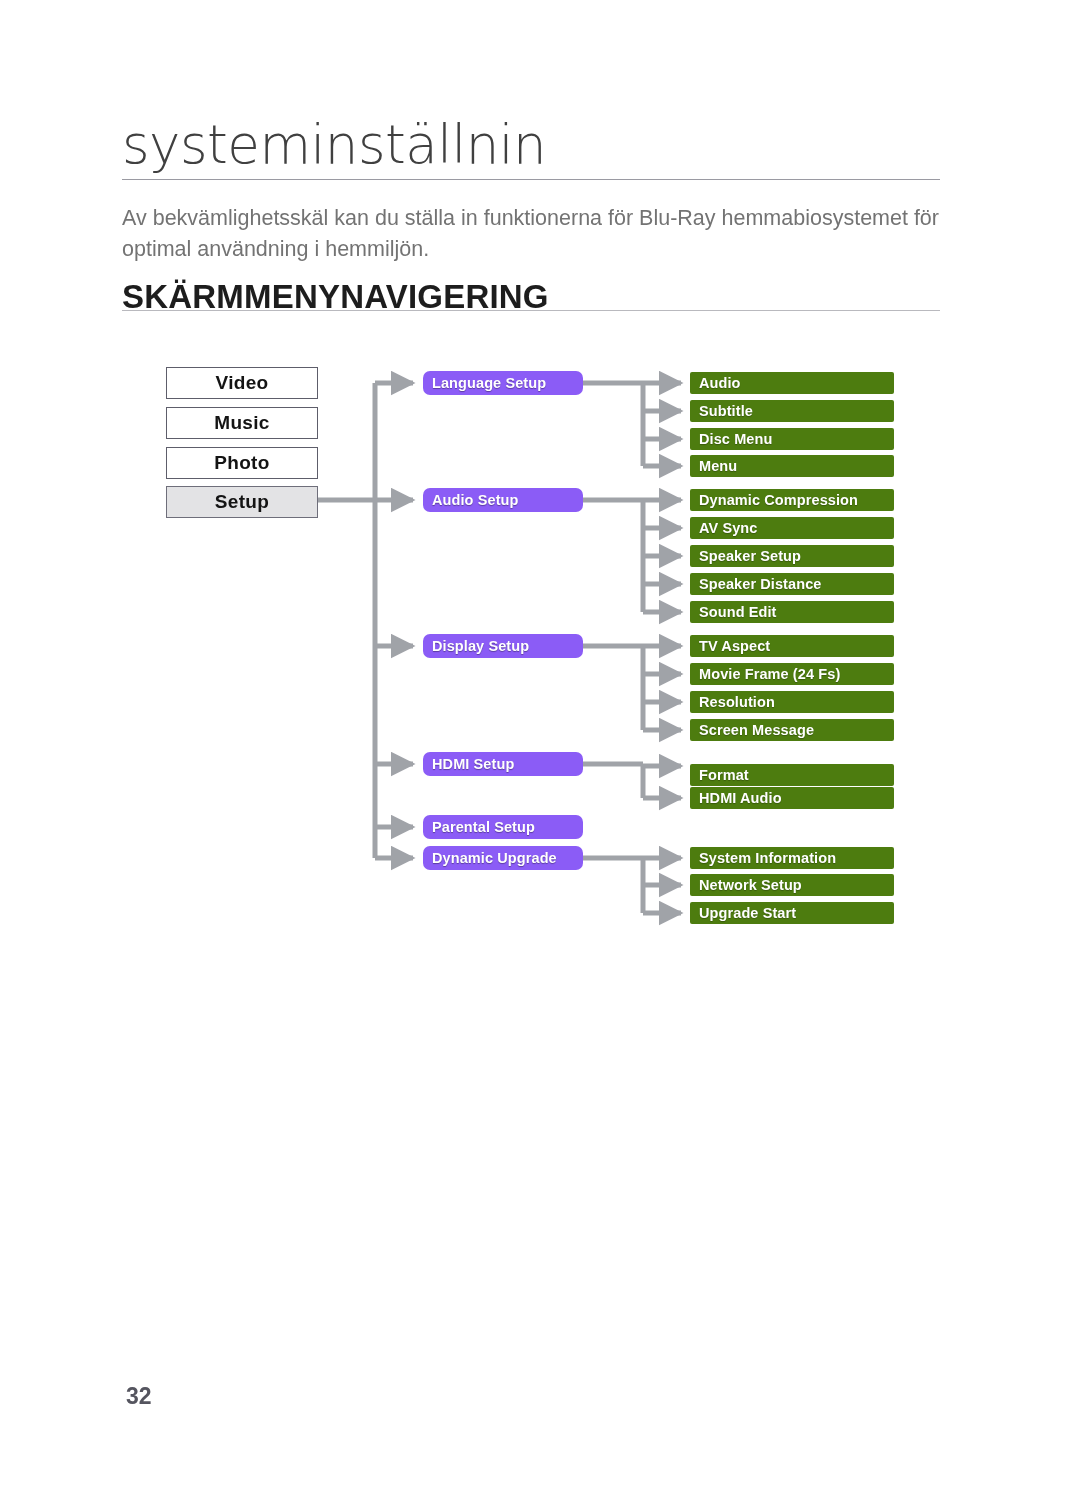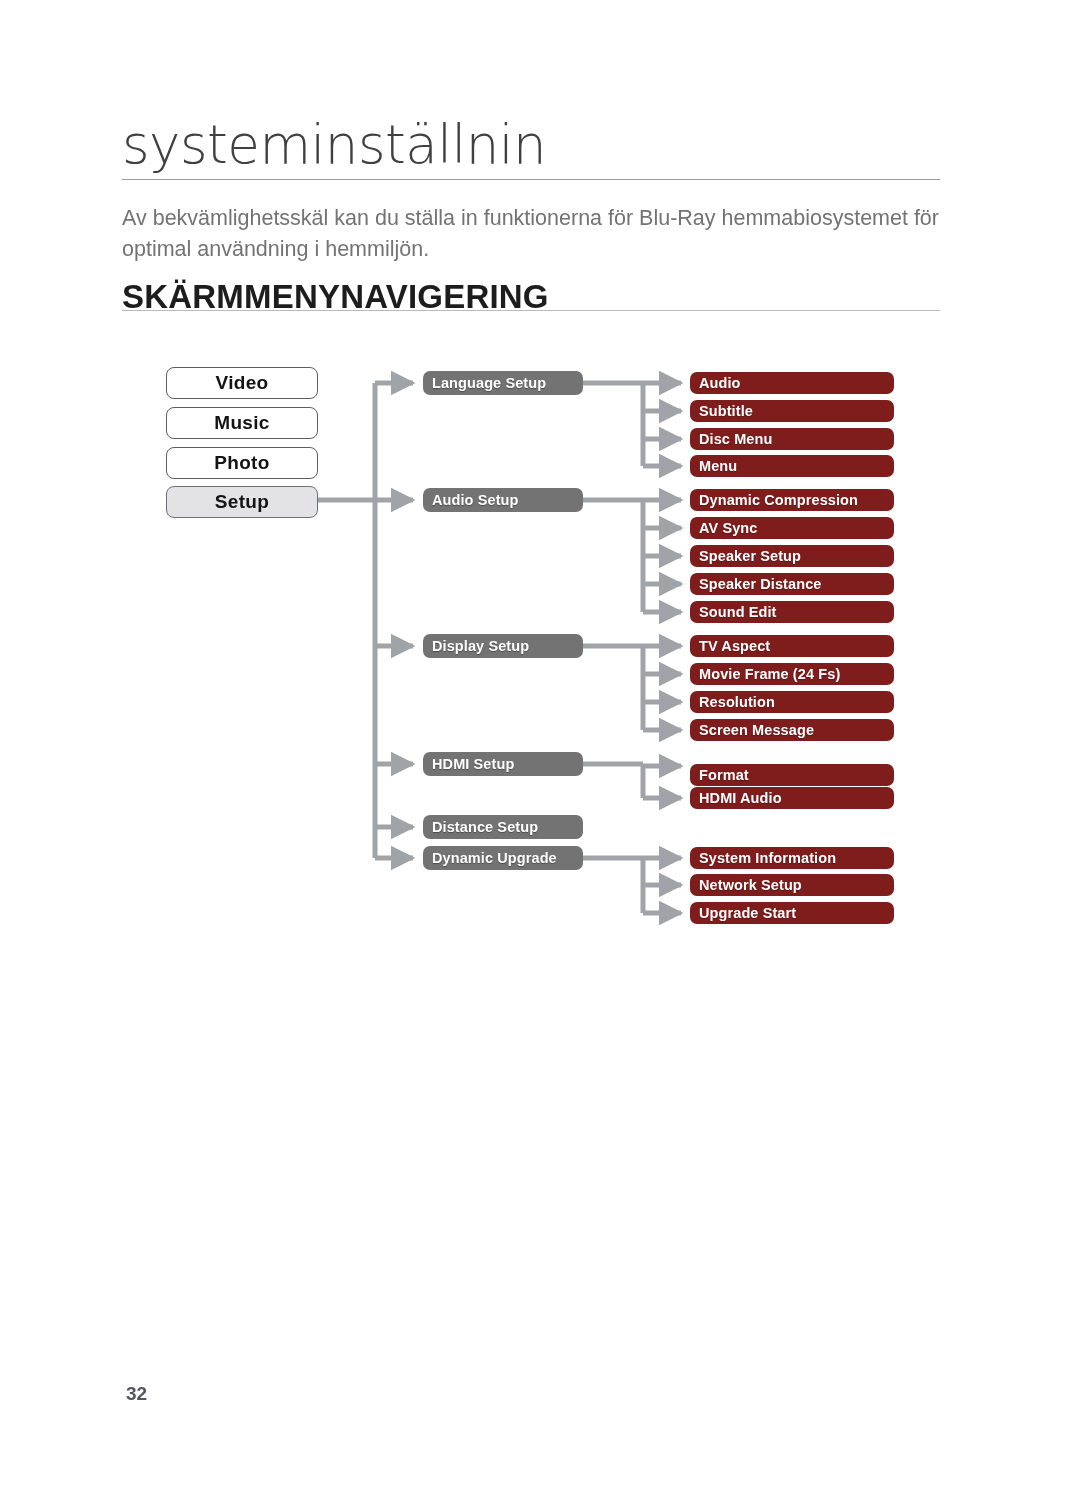--- a/index.html
+++ b/index.html
@@ -83,64 +83,64 @@
     box-sizing: border-box;
     display: flex;
     align-items: center;
     white-space: nowrap;
   }
   
   .lvl1 {
     width: 152px;
     height: 32px;
     border: 1.6px solid #5d5d6a;
-    border-radius: 8px;
+    border-radius: 0;
     background: #ffffff;
     justify-content: center;
     font-size: 19px;
     font-weight: bold;
     color: #141414;
     letter-spacing: 0.3px;
   }
   .lvl1.selected {
     background: #e3e3e5;
     border-color: #6e6e7a;
   }
   
   .lvl2 {
     width: 160px;
     height: 24px;
     border-radius: 7px;
-    background: #737373;
+    background: #8b5cf6;
     padding-left: 9px;
     font-size: 14.5px;
     font-weight: bold;
     color: #ffffff;
     letter-spacing: 0.1px;
     text-shadow: 0 1px 1px rgba(0,0,0,0.35);
   }
   
   .lvl3 {
     width: 204px;
     height: 22px;
-    border-radius: 7px;
-    background: #7f1d1d;
+    border-radius: 2px;
+    background: #4d7c0f;
     padding-left: 9px;
     font-size: 14.5px;
     font-weight: bold;
     color: #ffffff;
     letter-spacing: 0.1px;
     text-shadow: 0 1px 1px rgba(0,0,0,0.28);
   }
 
   .page-number {
     position: absolute;
     left: 126px;
     top: 1383px;
-    font-size: 19px;
+    font-size: 23px;
     font-weight: bold;
     color: #55555f;
     text-align: right;
   }
 </style>
 </head>
 <body>
 
 <div class="page-title">systeminställnin</div>
 <div class="title-rule"></div>
@@ -223,21 +223,21 @@
 <div class="node lvl2" style="left:423px; top:488px;">
   <span>Audio Setup</span>
 </div>
 <div class="node lvl2" style="left:423px; top:634px;">
   <span>Display Setup</span>
 </div>
 <div class="node lvl2" style="left:423px; top:752px;">
   <span>HDMI Setup</span>
 </div>
 <div class="node lvl2" style="left:423px; top:815px;">
-  <span>Distance Setup</span>
+  <span>Parental Setup</span>
 </div>
 <div class="node lvl2" style="left:423px; top:846px;">
   <span>Dynamic Upgrade</span>
 </div>
 
 <div class="node lvl3" style="left:690px; top:372px;">
   <span>Audio</span>
 </div>
 <div class="node lvl3" style="left:690px; top:400px;">
   <span>Subtitle</span>

